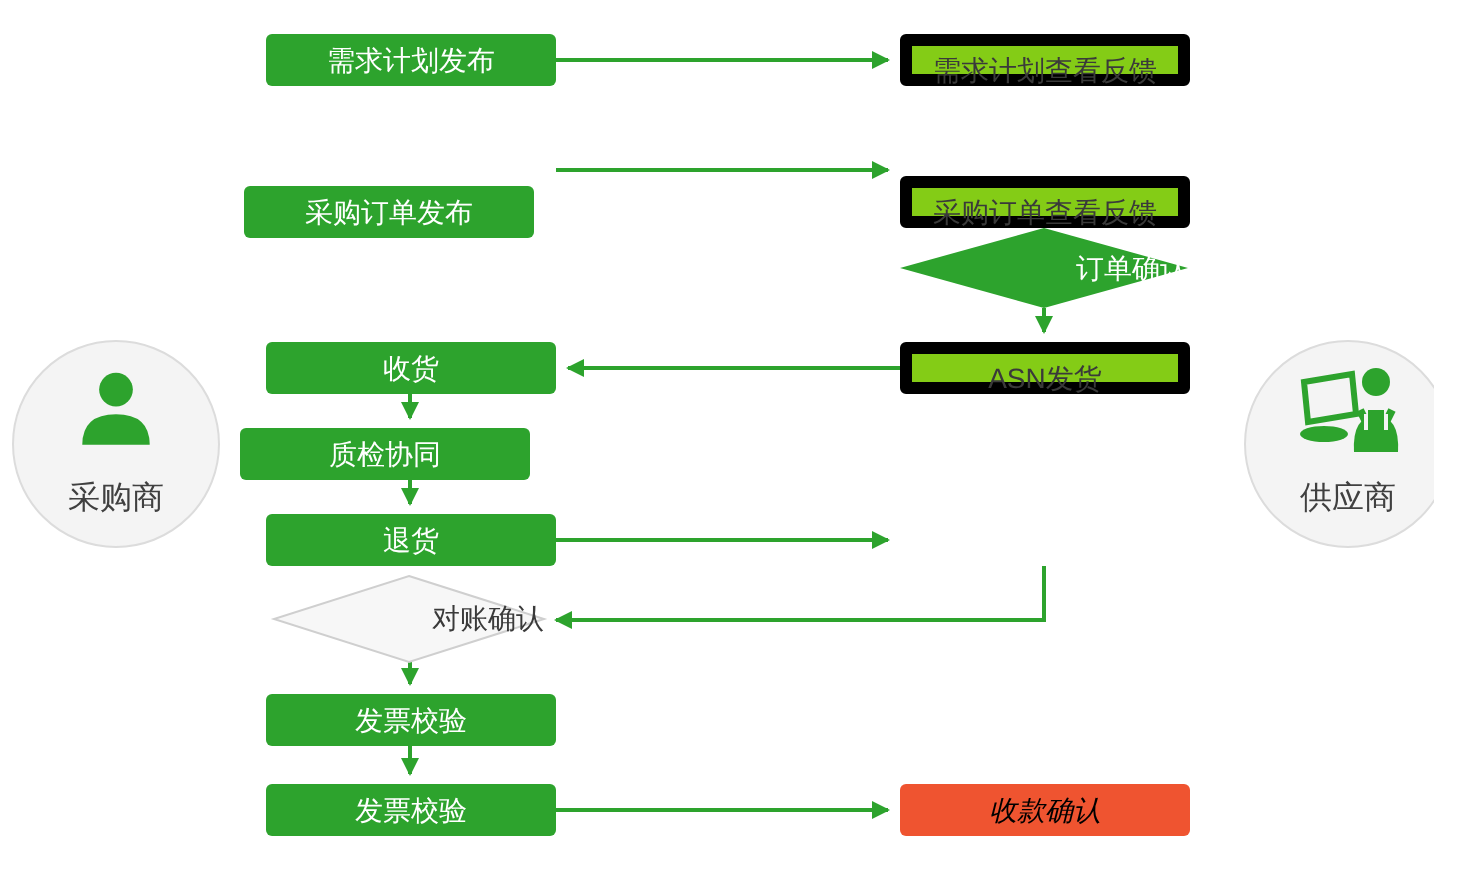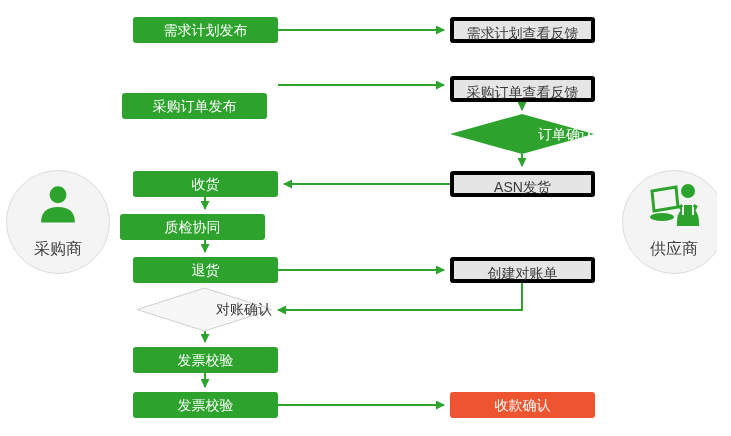--- a/index.html
+++ b/index.html
@@ -3,24 +3,24 @@
 <meta charset="utf-8">
 <style>
   html,body{margin:0;padding:0;background:#ffffff;}
   body{font-family:"Liberation Sans","DejaVu Sans",sans-serif;}
   .stage{position:relative;width:717px;height:436px;background:#fff;overflow:hidden;}
   .layer{position:absolute;left:0;top:0;}
   .node{position:absolute;box-sizing:border-box;text-align:center;font-size:14px;
         white-space:nowrap;}
   .proc-green{width:145px;height:26px;line-height:26px;background:#2da32d;color:#fff;
         border-radius:3px;}
-  .proc-light{width:145px;height:26px;line-height:24px;background:#e5e5e5;color:#3a3a3a;
-        border:4px solid #000000;border-radius:3px;}
-  .proc-red{width:145px;height:26px;line-height:26px;background:#ef5430;color:#ffffff;
-        border-radius:3px;}
+  .proc-light{width:145px;height:26px;line-height:24px;background:#84cc16;color:#3a3a3a;
+        border:6px solid #000000;border-radius:3px;}
+  .proc-red{width:145px;height:26px;line-height:26px;background:#ef5430;color:#000000;
+        border-radius:3px;font-style:italic;}
   .diamond-label{position:absolute;text-align:right;font-size:14px;white-space:nowrap;}
   .diamond-label.green{color:#fff;}
   .diamond-label.light{color:#3a3a3a;}
   .actor{position:absolute;width:104px;height:104px;border-radius:50%;
         background:#f4f4f4;border:1px solid #dcdcdc;box-sizing:border-box;}
   .actor .icon{position:absolute;left:0;top:10px;width:100%;text-align:center;}
   .actor .label{position:absolute;left:0;top:68px;width:100%;text-align:center;
         font-size:16px;color:#404040;}
 </style>
 </head>
@@ -54,23 +54,22 @@
 
   <div class="node proc-green" style="left:133px;top:17px;">需求计划发布</div>
   <div class="node proc-green" style="left:122px;top:72px;margin-top:21px;">采购订单发布</div>
   <div class="node proc-green" style="left:133px;top:171px;">收货</div>
   <div class="node proc-green" style="left:120px;top:214px;">质检协同</div>
   <div class="node proc-green" style="left:133px;top:257px;">退货</div>
   <div class="node proc-green" style="left:133px;top:347px;">发票校验</div>
   <div class="node proc-green" style="left:133px;top:392px;">发票校验</div>
 
   <div class="node proc-light" style="left:450px;top:17px;">需求计划查看反馈</div>
-  <div class="node proc-light" style="left:450px;top:76px;">采购订单查看反馈</div>
+  <div class="node proc-light" style="left:450px;top:88px;">采购订单查看反馈</div>
   <div class="node proc-light" style="left:450px;top:171px;">ASN发货</div>
-  <div class="node proc-light" style="left:450px;top:257px;">创建对账单</div>
   <div class="node proc-red" style="left:450px;top:392px;">收款确认</div>
 
   <div class="diamond-label green" style="left:450px;top:114px;width:144px;line-height:40px;">订单确认</div>
   <div class="diamond-label light" style="left:137px;top:288px;width:135px;line-height:43px;">对账确认</div>
 
   <div class="actor" style="left:6px;top:170px;">
     <div class="icon">
       <svg width="46" height="46" viewBox="0 0 24 24">
         <circle cx="12" cy="7.2" r="4.4" fill="#2da32d"></circle>
         <path d="M3.2,21.6 q0,-8 8.8,-8 q8.8,0 8.8,8 z" fill="#2da32d"></path>

